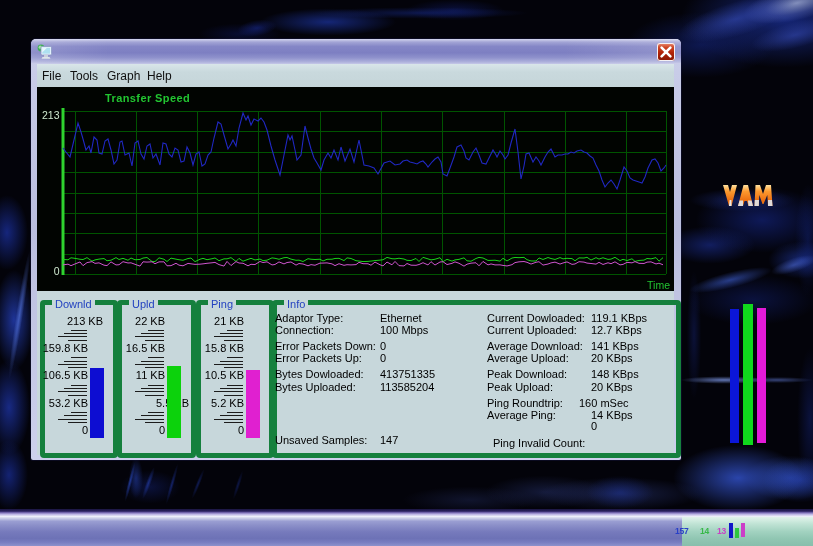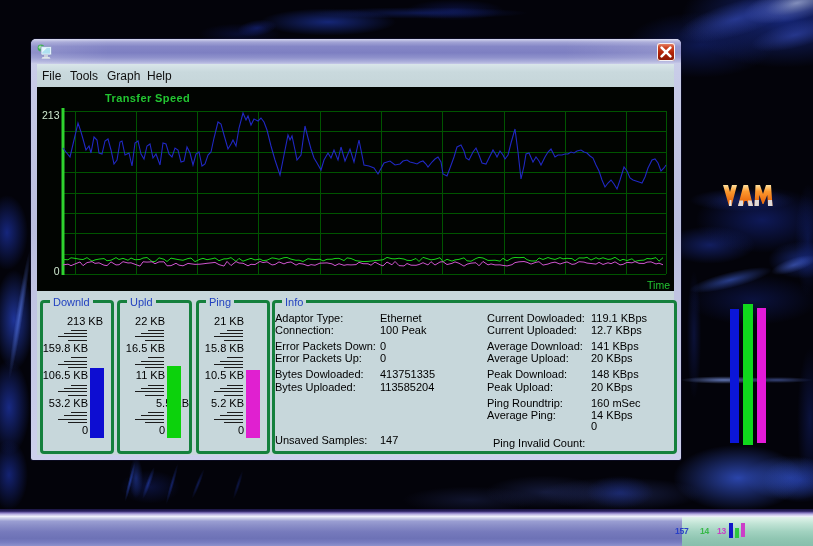--- a/index.html
+++ b/index.html
@@ -73,21 +73,21 @@
     box-shadow:inset 0 0 0 1px #f4f0f4;}
   #closebtn svg{position:absolute;left:0;top:0;}
   
   #client{left:6px;top:25px;width:637px;height:295px;background:#c7d7db;}
   #menubar{left:0;top:0;width:637px;height:23px;
     background:linear-gradient(#d9e5e9,#c9d9dd 35%,#c5d5d9);}
   .mi{position:absolute;top:5px;font-size:12px;color:#101010;}
   #graph{left:0;top:23px;width:637px;height:204px;background:#010401;}
   #panel{left:0;top:227px;width:637px;height:164px;background:#c7d7db;}
   
-  .gbox{position:absolute;border:3px solid #15803d;border-radius:4px;}
+  .gbox{position:absolute;border:5px solid #15803d;border-radius:4px;}
   .gtitle{position:absolute;top:-7px;left:7px;background:#c7d7db;color:#2342c0;
     font-size:11px;line-height:12px;padding:0 3px;}
   .glabel{position:absolute;font-size:11px;line-height:10px;color:#000;text-align:right;}
   .tick{position:absolute;height:1px;background:#1c1c1c;}
   .gbar{position:absolute;}
   .itxt{position:absolute;font-size:11px;line-height:11px;color:#000;white-space:pre;}
 </style>
 </head>
 <body>
 <div id="wp"></div>
@@ -269,21 +269,21 @@
         <div class="tick" style="left:183px;top:124.30000000000001px;width:23px;"></div>
         <div class="tick" style="left:177px;top:127.60000000000002px;width:29px;"></div>
         <div class="tick" style="left:187px;top:130.89999999999998px;width:19px;"></div>
         <div class="gbar" style="left:209px;top:79px;width:14px;height:67.5px;background:#e020d0;"></div>
         <div class="gbox" style="left:235px;top:9px;width:399px;height:148px;">
           <div class="gtitle">Info</div>
         </div>
         <div class="itxt" style="left:238px;top:22px;">Adaptor Type:</div>
         <div class="itxt" style="left:343px;top:22px;">Ethernet</div>
         <div class="itxt" style="left:238px;top:34.19999999999999px;">Connection:</div>
-        <div class="itxt" style="left:343px;top:34.19999999999999px;">100 Peak</div>
+        <div class="itxt" style="left:343px;top:34.19999999999999px;">100 Mbps</div>
         <div class="itxt" style="left:238px;top:50.19999999999999px;">Error Packets Down:</div>
         <div class="itxt" style="left:343px;top:50.19999999999999px;">0</div>
         <div class="itxt" style="left:238px;top:62.39999999999998px;">Error Packets Up:</div>
         <div class="itxt" style="left:343px;top:62.39999999999998px;">0</div>
         <div class="itxt" style="left:238px;top:78.39999999999998px;">Bytes Dowloaded:</div>
         <div class="itxt" style="left:343px;top:78.39999999999998px;">413751335</div>
         <div class="itxt" style="left:238px;top:90.60000000000002px;">Bytes Uploaded:</div>
         <div class="itxt" style="left:343px;top:90.60000000000002px;">113585204</div>
         <div class="itxt" style="left:238px;top:144.2px;">Unsaved Samples:</div>
         <div class="itxt" style="left:343px;top:144.2px;">147</div>
@@ -293,20 +293,20 @@
         <div class="itxt" style="left:554px;top:34.19999999999999px;">12.7 KBps</div>
         <div class="itxt" style="left:450px;top:50.19999999999999px;">Average Download:</div>
         <div class="itxt" style="left:554px;top:50.19999999999999px;">141 KBps</div>
         <div class="itxt" style="left:450px;top:62.39999999999998px;">Average Upload:</div>
         <div class="itxt" style="left:554px;top:62.39999999999998px;">20 KBps</div>
         <div class="itxt" style="left:450px;top:78.39999999999998px;">Peak Download:</div>
         <div class="itxt" style="left:554px;top:78.39999999999998px;">148 KBps</div>
         <div class="itxt" style="left:450px;top:90.60000000000002px;">Peak Upload:</div>
         <div class="itxt" style="left:554px;top:90.60000000000002px;">20 KBps</div>
         <div class="itxt" style="left:450px;top:106.60000000000002px;">Ping Roundtrip:</div>
-        <div class="itxt" style="left:554px;top:106.60000000000002px;">160 mSec</div>
+        <div class="itxt" style="left:542px;top:106.60000000000002px;">160 mSec</div>
         <div class="itxt" style="left:450px;top:118.60000000000002px;">Average Ping:</div>
         <div class="itxt" style="left:554px;top:118.60000000000002px;">14 KBps</div>
         <div class="itxt" style="left:450px;top:147px;margin-left:6px;">Ping Invalid Count:</div>
         <div class="itxt" style="left:554px;top:130.39999999999998px;">0</div>
       </div>
   </div>
 </div>
 
 </body></html>

